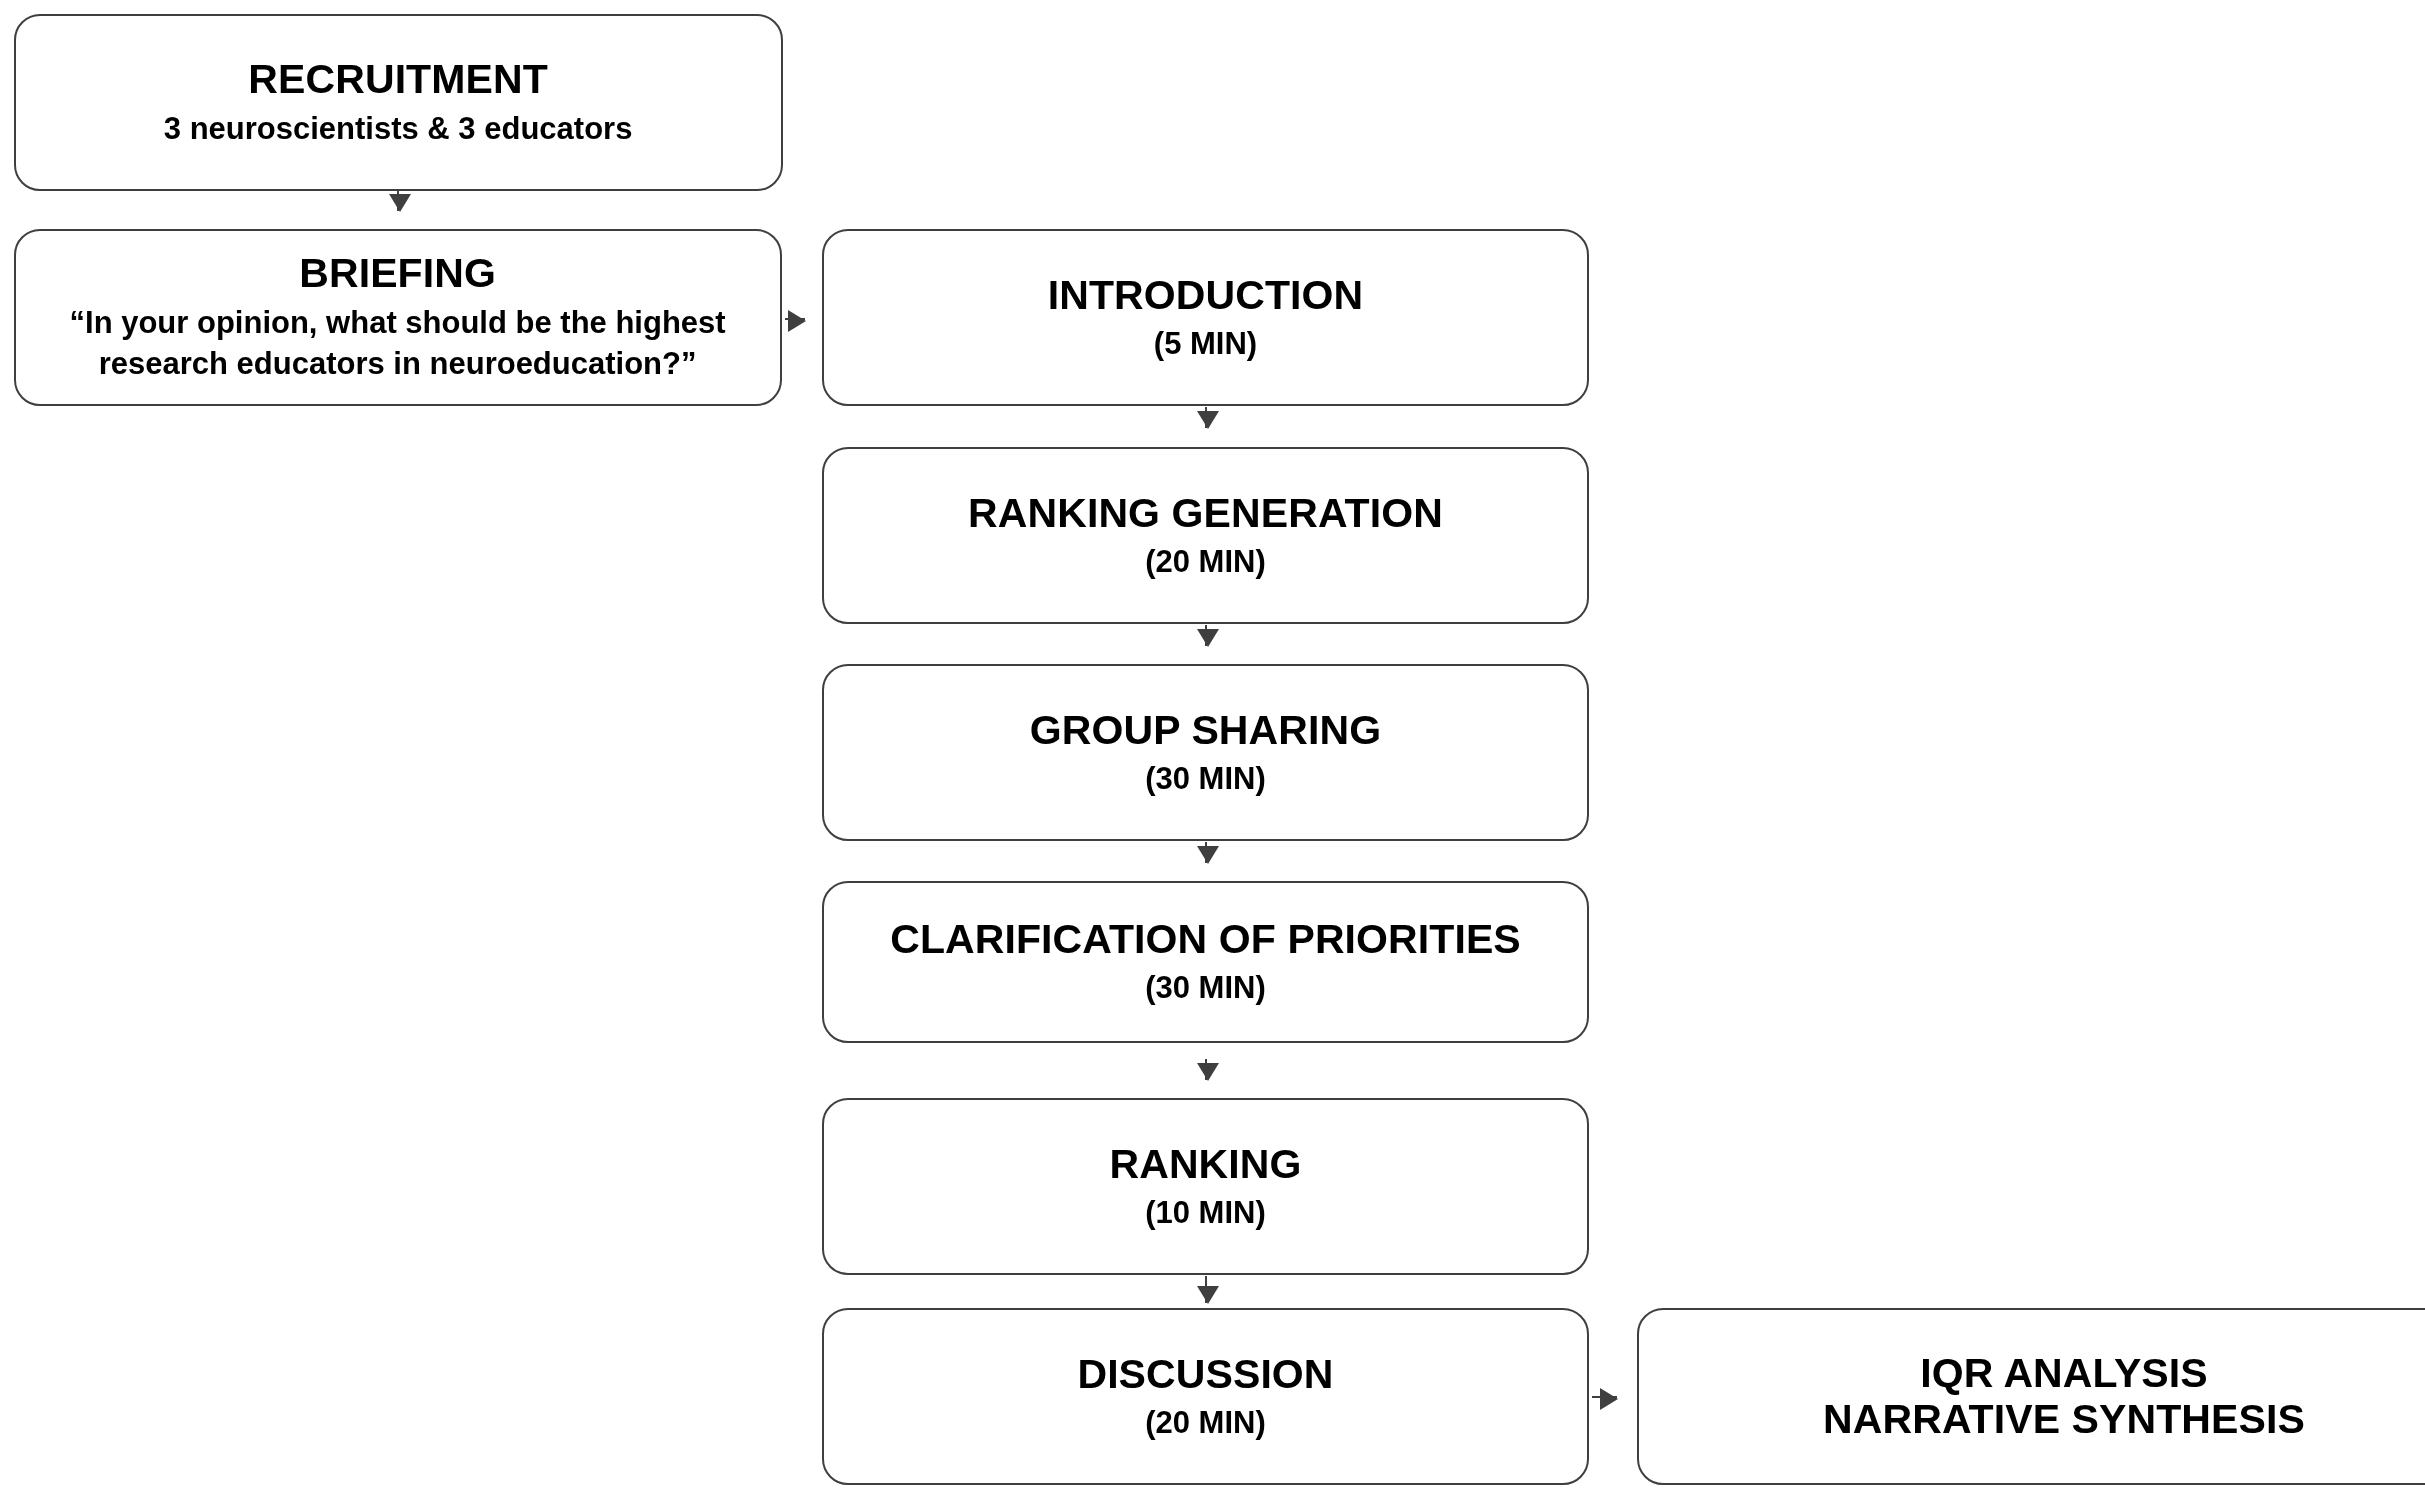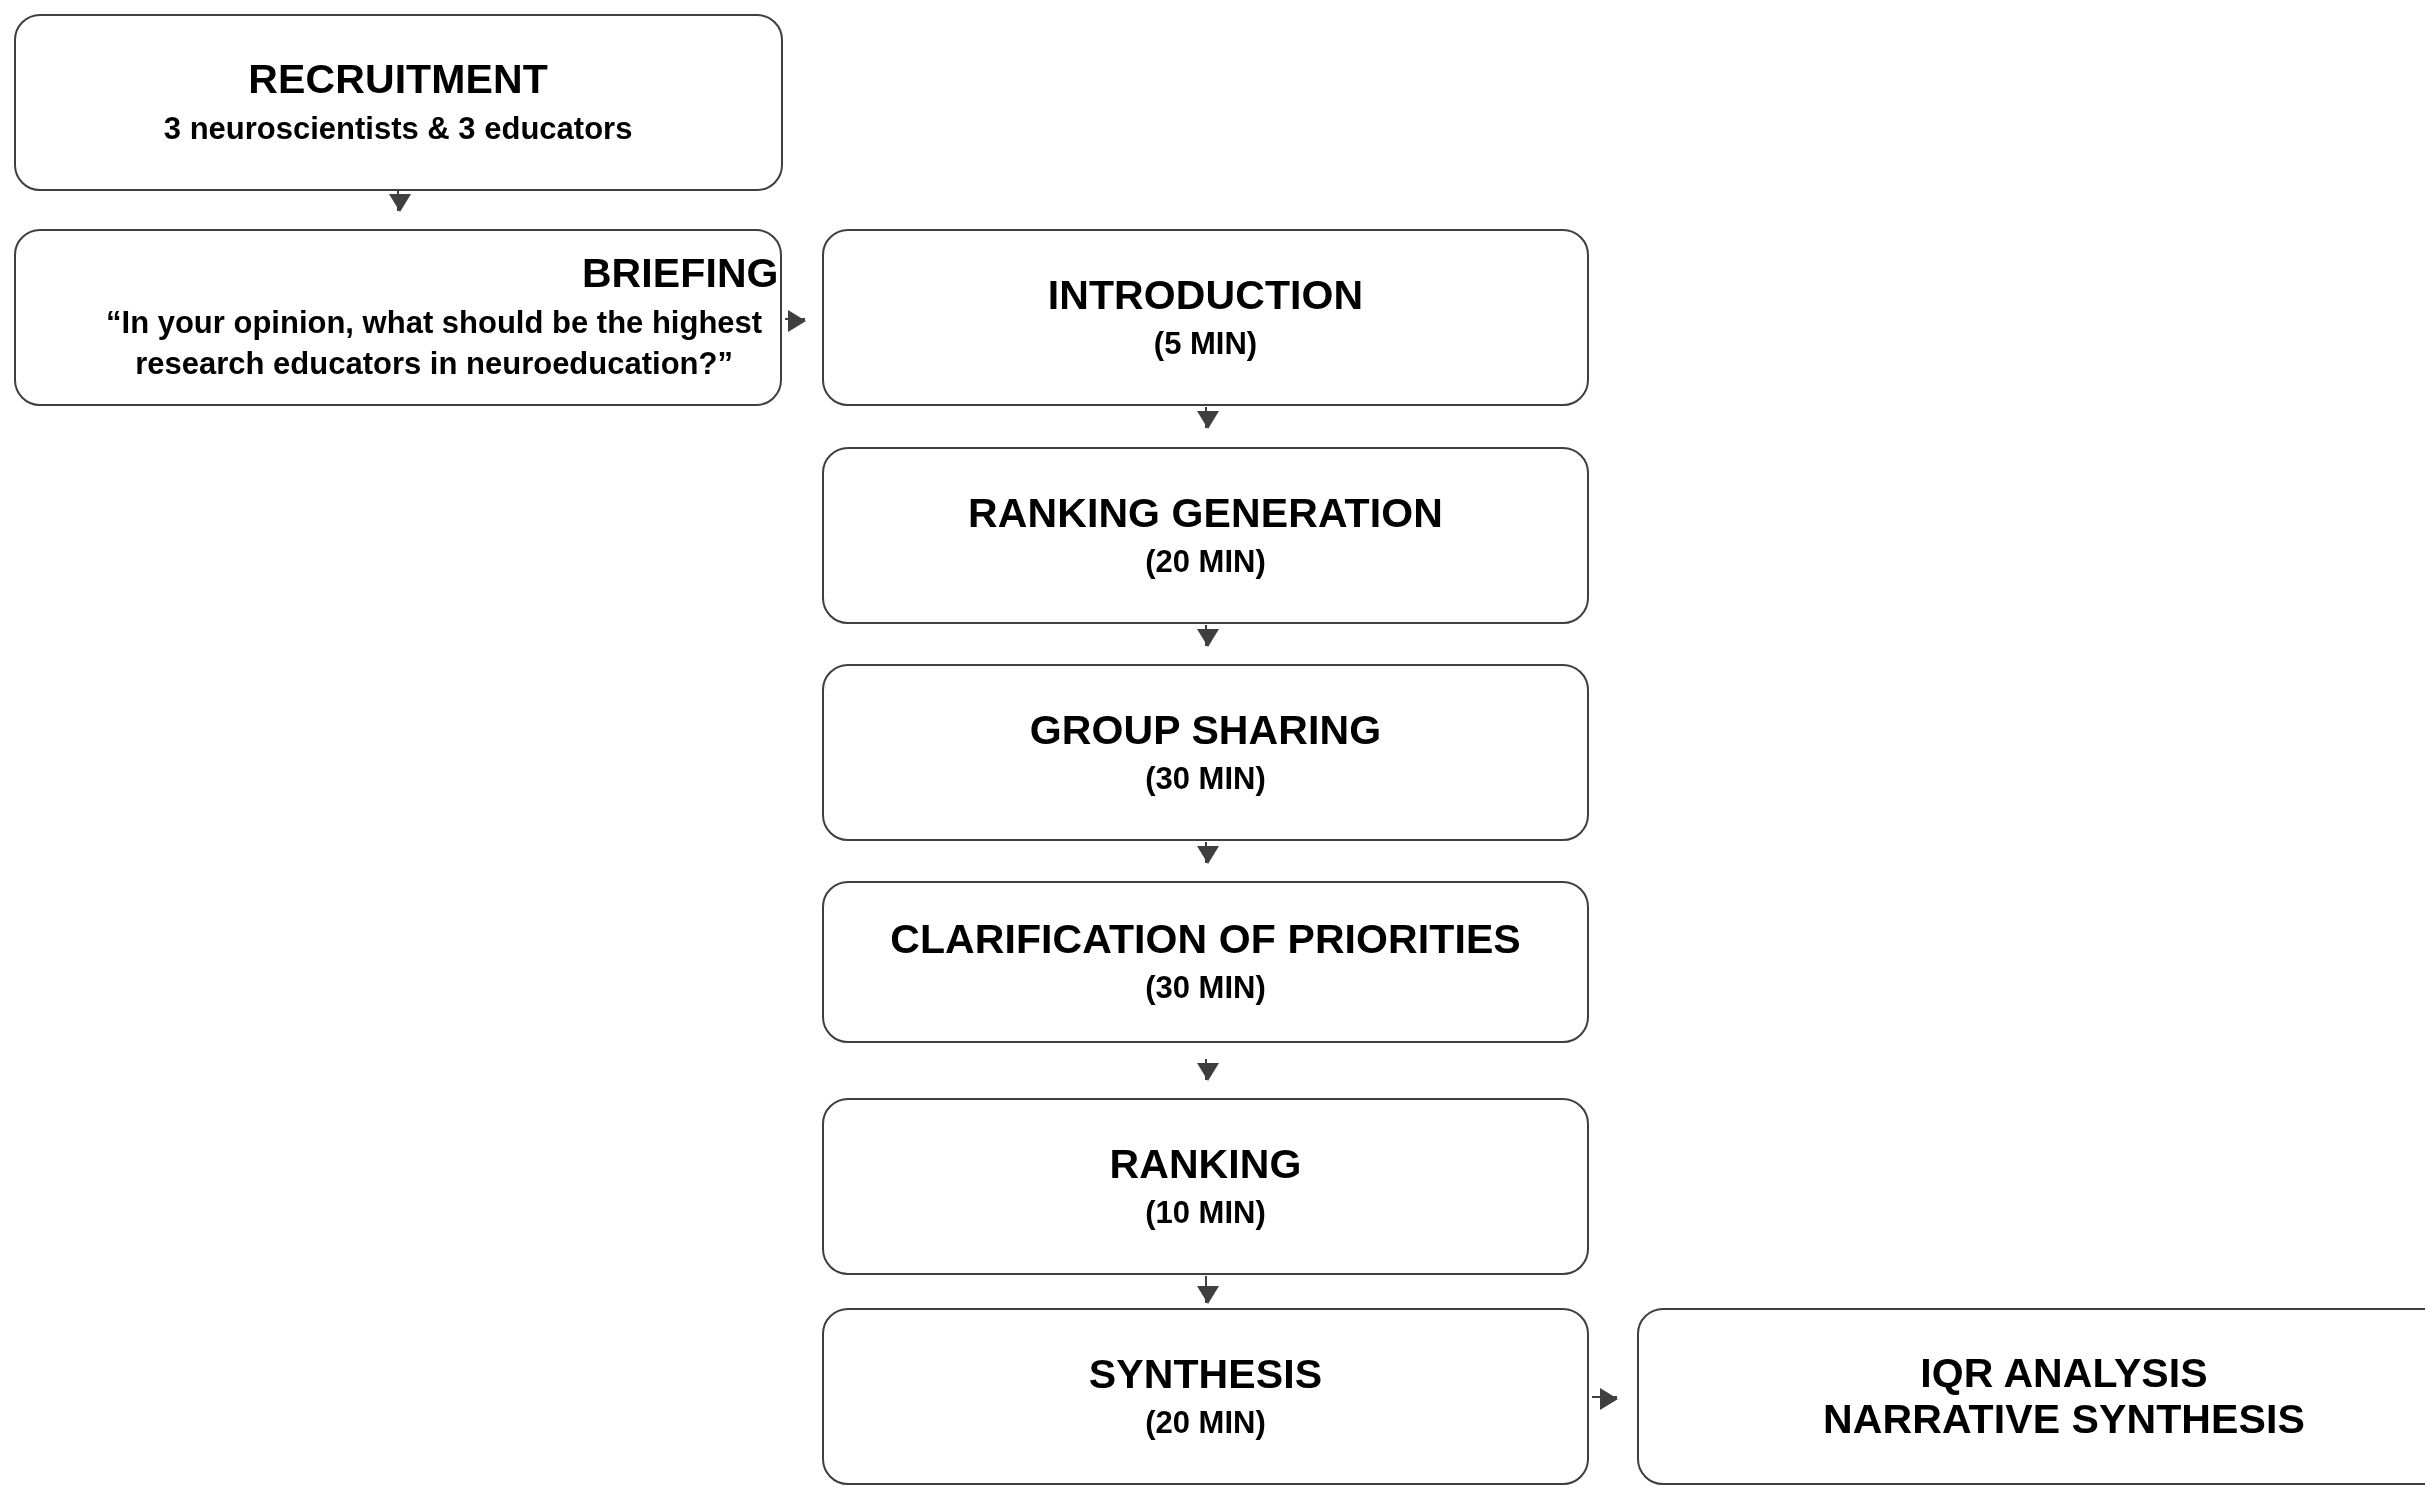--- a/index.html
+++ b/index.html
@@ -92,21 +92,21 @@
 
 <div id="canvas">
 
   <div class="node" style="left:13.6px; top:13.6px; width:769px; height:177px;">
     <div class="title">RECRUITMENT</div>
     <div class="subtitle">3 neuroscientists &amp; 3 educators</div>
   </div>
 
   <div class="arrow-v" style="left:397px; top:191px; height:20px;"></div>
 
-  <div class="node" style="left:13.6px; top:229px; width:768px; height:177px;align-items:flex-end;">
+  <div class="node" style="left:13.6px; top:229px; width:768px; height:177px;">
     <div class="title">BRIEFING</div>
     <div class="subtitle wrap">“In your opinion, what should be the highest research educators in neuroeducation?”</div>
   </div>
 
   <div class="arrow-h" style="left:785px; top:318px; width:20px;"></div>
 
   <div class="node" style="left:822px; top:229px; width:767px; height:177px;align-items:center;">
     <div class="title">INTRODUCTION</div>
     <div class="subtitle">(5 MIN)</div>
   </div>
@@ -135,21 +135,21 @@
   <div class="arrow-v" style="left:1205px; top:1059px; height:21px;"></div>
 
   <div class="node" style="left:822px; top:1098px; width:767px; height:177px;">
     <div class="title">RANKING</div>
     <div class="subtitle">(10 MIN)</div>
   </div>
 
   <div class="arrow-v" style="left:1205px; top:1276px; height:27px;"></div>
 
   <div class="node" style="left:822px; top:1308px; width:767px; height:177px;">
-    <div class="title">SYNTHESIS</div>
+    <div class="title">DISCUSSION</div>
     <div class="subtitle">(20 MIN)</div>
   </div>
 
   <div class="arrow-h" style="left:1592px; top:1396px; width:25px;"></div>
 
   <div class="node" style="left:1637px; top:1308px; width:854px; height:177px;">
     <div class="title">IQR ANALYSIS</div>
     <div class="title">NARRATIVE SYNTHESIS</div>
   </div>
 

